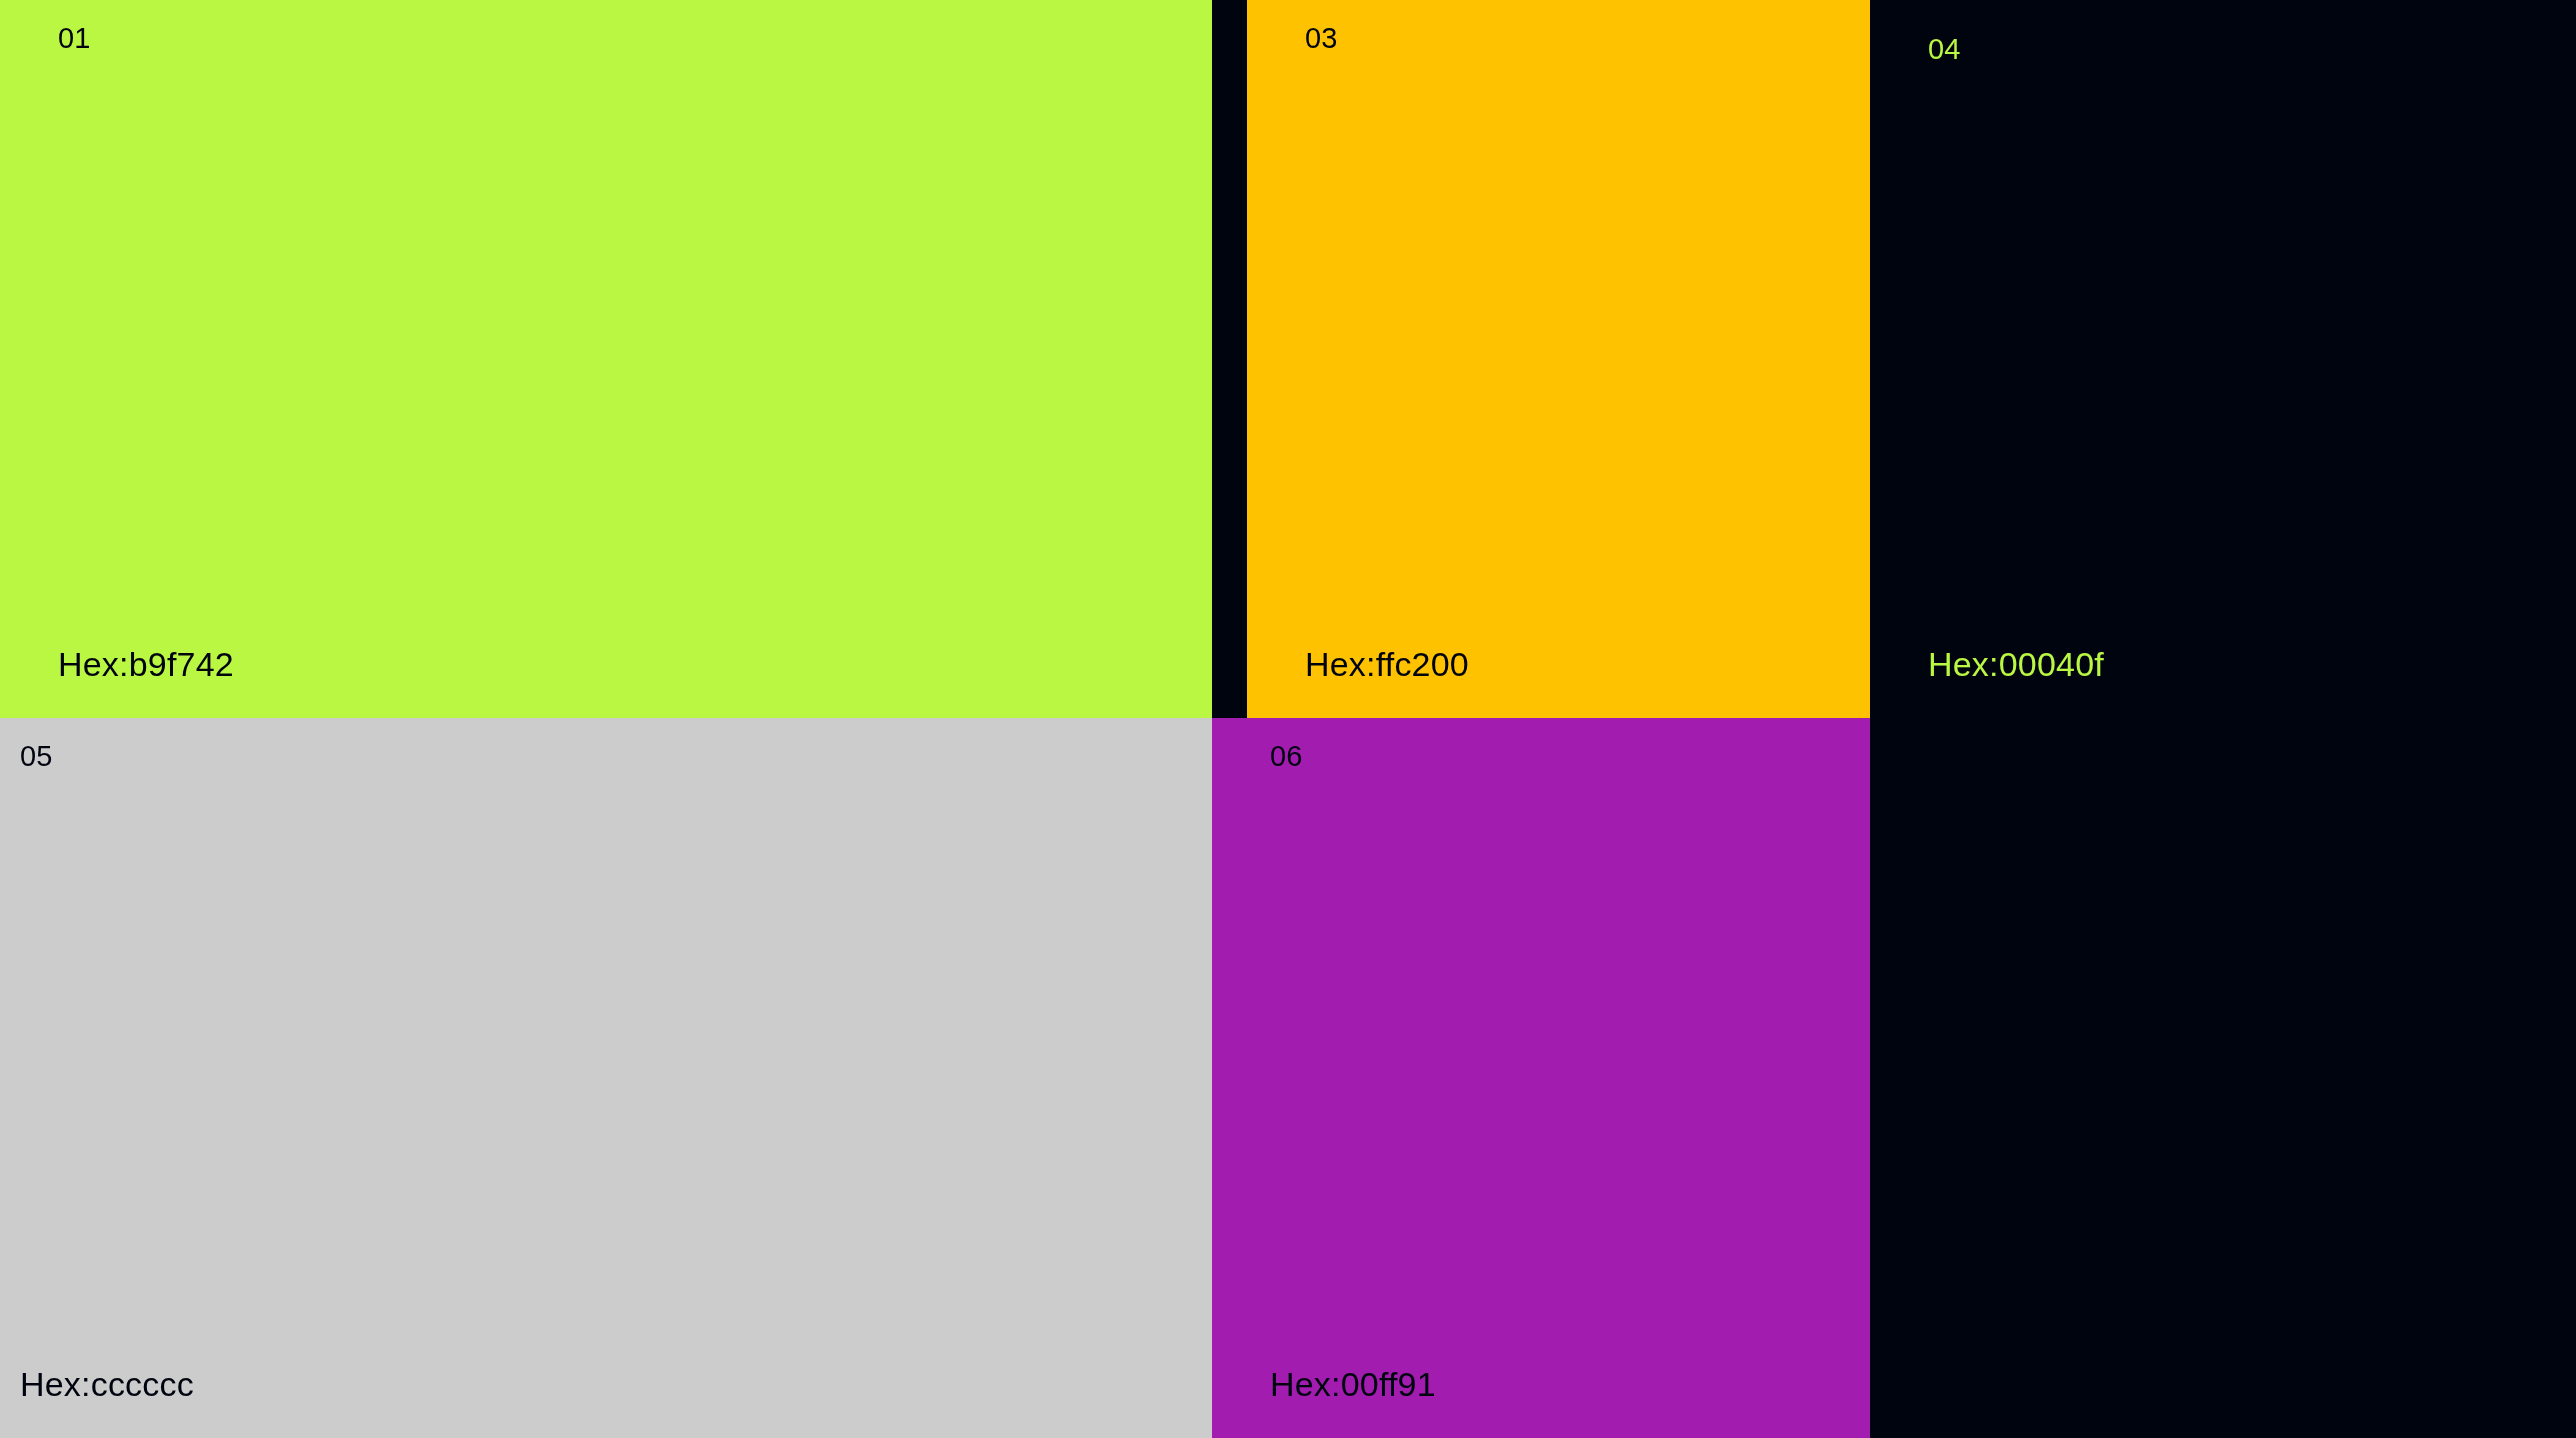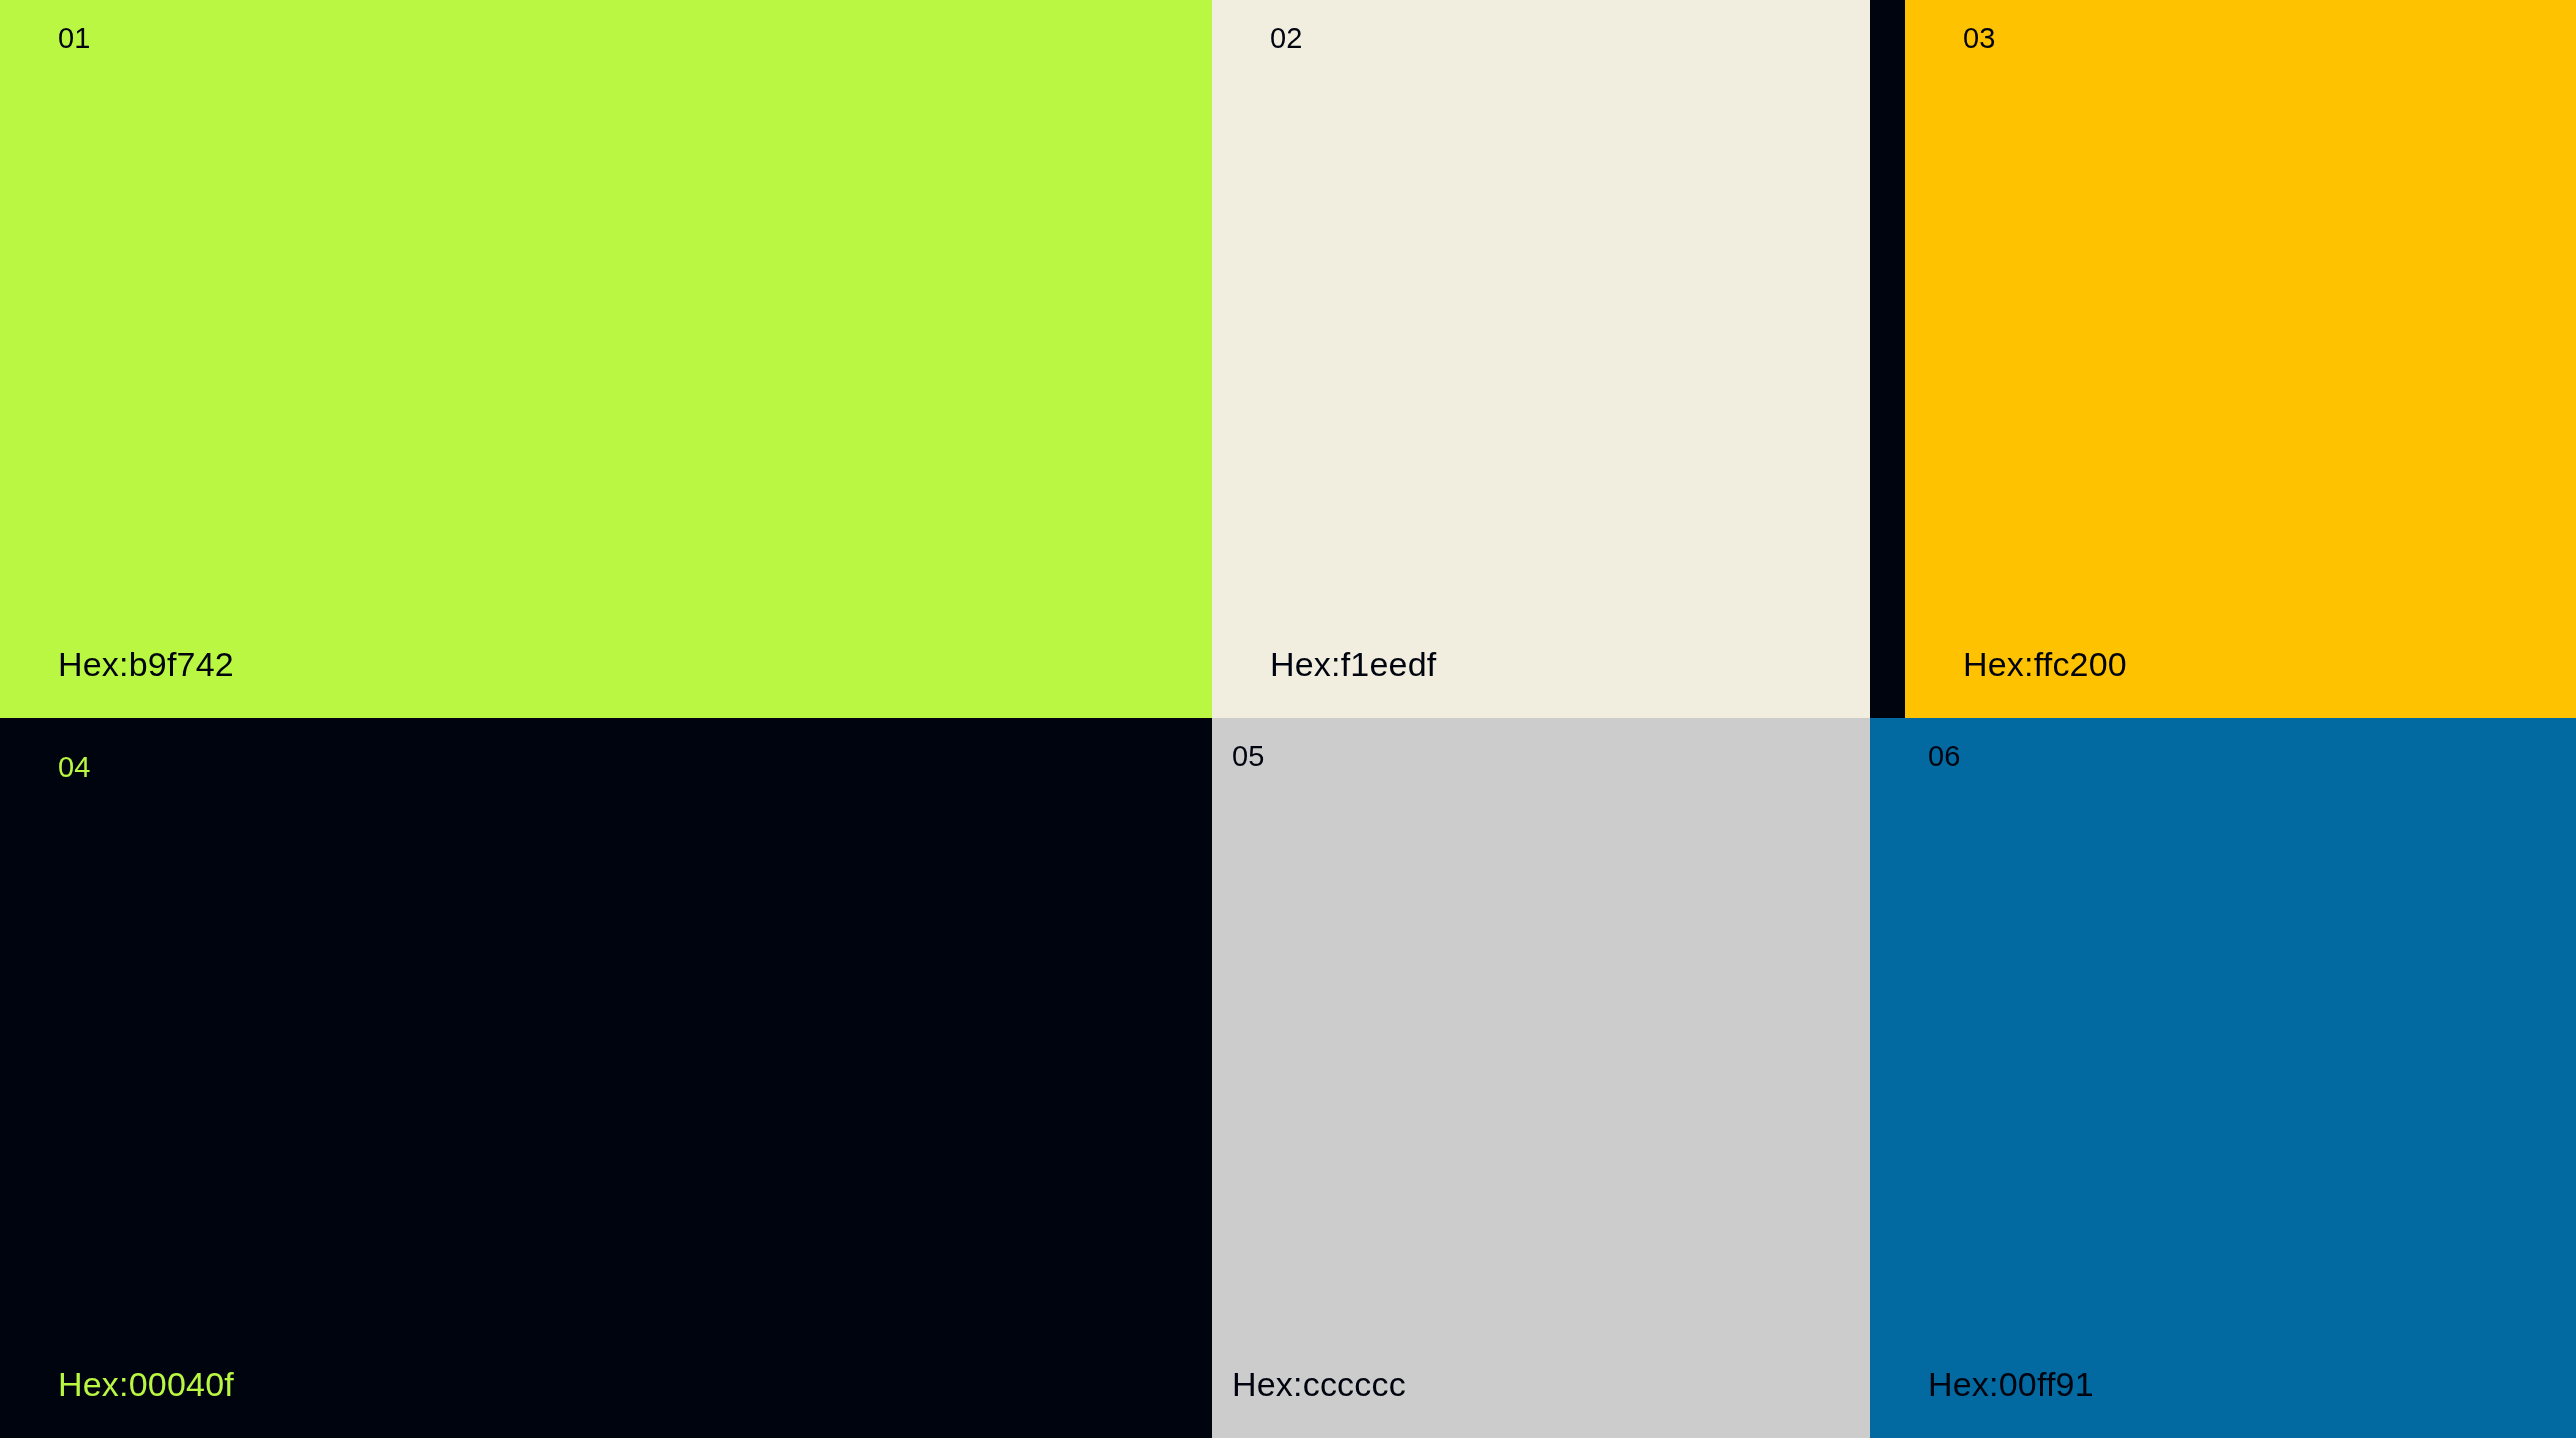--- a/index.html
+++ b/index.html
@@ -58,39 +58,35 @@
 </head>
 <body>
 
 <div id="palette-grid">
 
   <div class="swatch" style="background-color: rgb(185, 247, 66); color: rgb(0, 4, 15);">
     <span class="swatch-index">01</span>
     <span class="swatch-hex">Hex:b9f742</span>
   </div>
 
-  <div class="swatch" style="background-color: rgb(241, 238, 223); color: rgb(0, 4, 15);">
-    <span class="swatch-index">02</span>
-    <span class="swatch-hex">Hex:f1eedf</span>
-  </div>
 
   <div class="swatch" style="background-color: rgb(255, 194, 0); color: rgb(0, 4, 15); margin-left: 35px;">
     <span class="swatch-index">03</span>
     <span class="swatch-hex">Hex:ffc200</span>
   </div>
 
   <div class="swatch" style="background-color: rgb(0, 4, 15); color: rgb(185, 247, 66); margin-top: 11px;">
     <span class="swatch-index">04</span>
     <span class="swatch-hex">Hex:00040f</span>
   </div>
 
   <div class="swatch" style="background-color: rgb(204, 204, 204); color: rgb(0, 4, 15); padding-left: 20px;">
     <span class="swatch-index">05</span>
     <span class="swatch-hex">Hex:cccccc</span>
   </div>
 
-  <div class="swatch" style="background-color: #0369a1; color: rgb(0, 4, 15);">
+  <div class="swatch" style="background-color: #a21caf; color: rgb(0, 4, 15);">
     <span class="swatch-index">06</span>
     <span class="swatch-hex">Hex:00ff91</span>
   </div>
 
 </div>
 
 
 </body></html>

